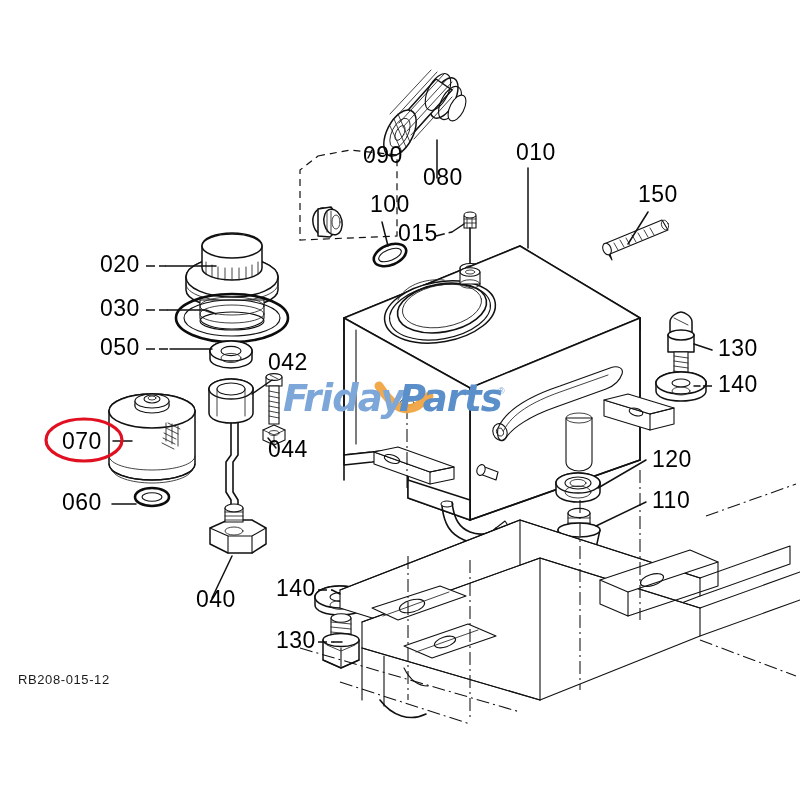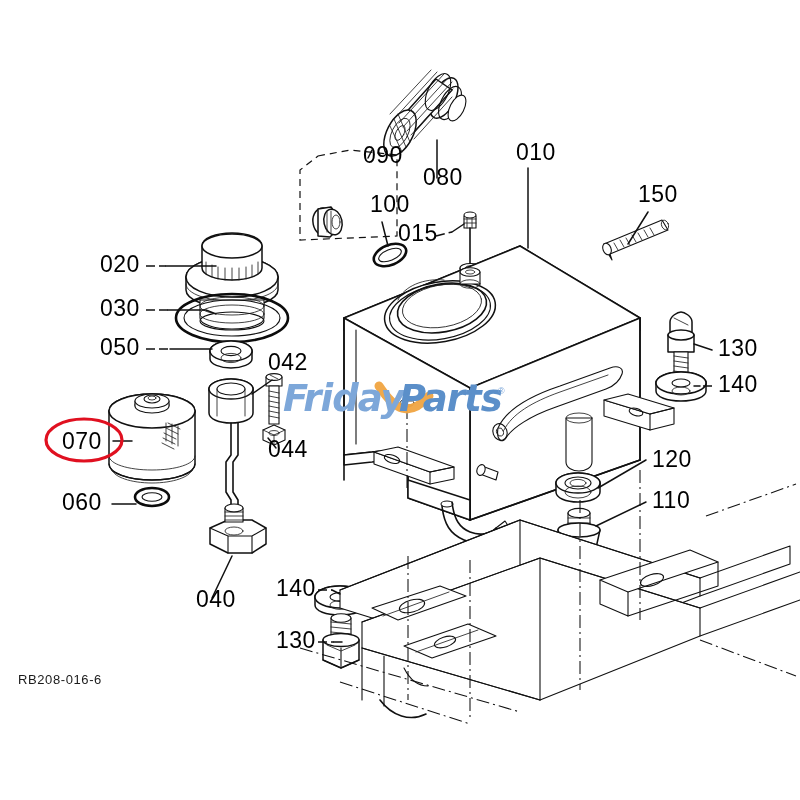--- a/index.html
+++ b/index.html
@@ -574,15 +574,15 @@
     <text class="callout-text" x="62" y="449" text-anchor="start">070</text>
     <text class="callout-text" x="268" y="457" text-anchor="start">044</text>
     <text class="callout-text" x="652" y="467" text-anchor="start">120</text>
     <text class="callout-text" x="62" y="510" text-anchor="start">060</text>
     <text class="callout-text" x="652" y="508" text-anchor="start">110</text>
     <text class="callout-text" x="196" y="607" text-anchor="start">040</text>
     <text class="callout-text" x="276" y="596" text-anchor="start">140</text>
     <text class="callout-text" x="276" y="648" text-anchor="start">130</text>
   </svg>
 
-  <div class="partcode">RB208-016-6</div>
+  <div class="partcode">RB208-015-12</div>
 
 </div>
 
 </body></html>

